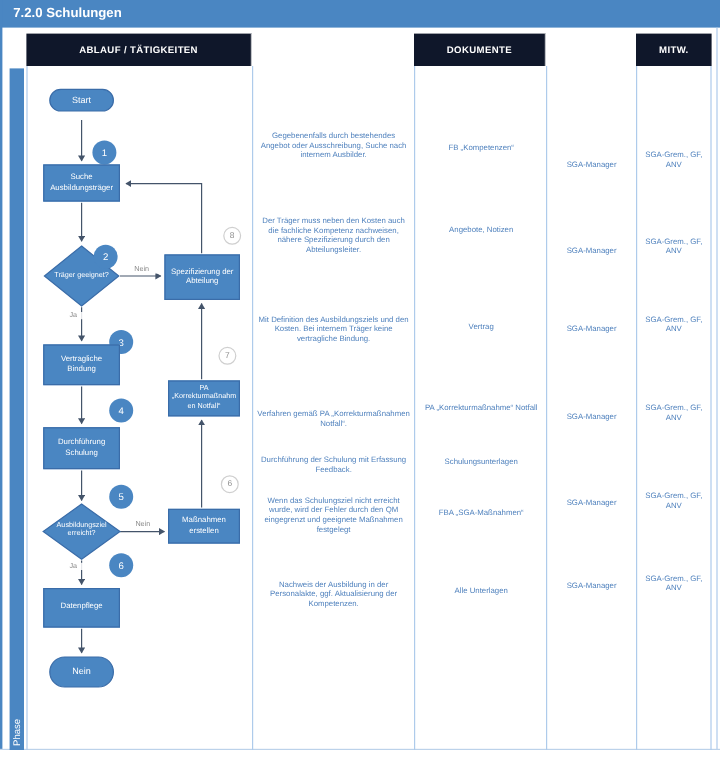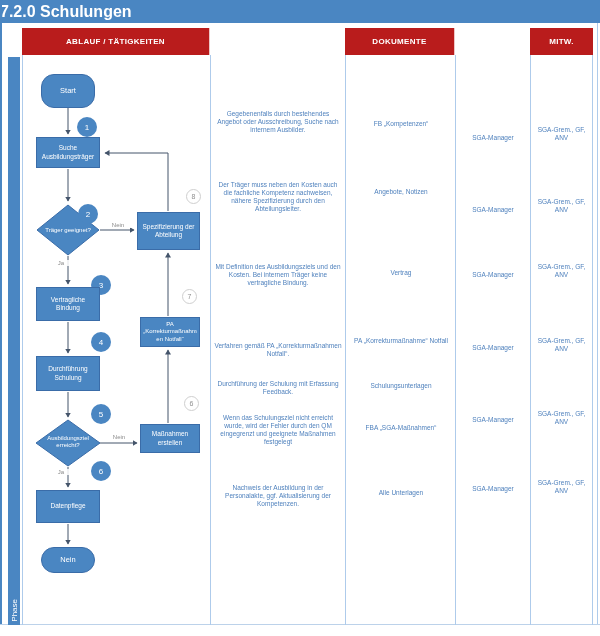--- a/index.html
+++ b/index.html
@@ -1,21 +1,21 @@
 <!DOCTYPE html>
 <html><head>
 <meta charset="utf-8">
 <style>
   html,body{margin:0;padding:0;background:#fff;}
   .canvas{position:relative;width:600px;height:636px;background:#fff;
     font-family:"Liberation Sans",sans-serif;overflow:hidden;}
   .abs{position:absolute;}
   .titlebar{left:0;top:0;width:600px;height:23px;background:#4a86c2;}
-  .titlebar .t{color:#fff;font-weight:bold;font-size:16px;line-height:23px;padding-left:0;display:block;}
-  .hdr{top:28px;height:27px;background:#b91c1c;color:#fff;font-weight:bold;font-size:8px;
+  .titlebar .t{color:#fff;font-weight:bold;font-size:11px;line-height:23px;padding-left:11px;display:block;}
+  .hdr{top:28px;height:27px;background:#0f172a;color:#fff;font-weight:bold;font-size:8px;
     display:flex;align-items:center;justify-content:center;text-align:center;
     letter-spacing:.3px;box-sizing:border-box;border-right:1px solid rgba(255,255,255,.75);}
   .hdr.last{border-right:none;}
   .vline{top:55px;width:1px;height:570px;background:#aecbeb;}
   .ledge{left:0;top:0;width:2px;height:625px;background:#4a86c2;}
   .redge{left:597px;top:23px;width:1px;height:602px;background:#aecbeb;}
   .bline{left:0;top:624px;width:600px;height:1px;background:#bcd2ea;}
   .phasebar{left:8px;top:57px;width:12px;height:568px;background:#4a86c2;}
   .phasebar .p{position:absolute;bottom:3px;left:50%;transform:translateX(-50%) rotate(180deg);
     writing-mode:vertical-rl;color:#fff;font-size:8px;}
@@ -77,21 +77,21 @@
       <path d="M100,443 H137" marker-end="url(#arw)"></path>
       <path d="M168,423 V350" marker-end="url(#arw)"></path>
       <path d="M168,316 V253" marker-end="url(#arw)"></path>
       <path d="M68,467 V487" marker-end="url(#arw)"></path>
       <path d="M68,524 V544" marker-end="url(#arw)"></path>
     </g>
     <polygon points="68,205 99,230 68,255 37,230" fill="#4a86c2" stroke="#3a6ca8"></polygon>
     <polygon points="68,420 100,443 68,466 36,443" fill="#4a86c2" stroke="#3a6ca8"></polygon>
   </svg>
 
-  <div class="abs box stadium" style="left:41px;top:74px;width:54px;height:34px;">Start</div>
+  <div class="abs box stadium" style="left:41px;top:74px;width:54px;height:19px;">Start</div>
 
   <div class="abs numc" style="left:77px;top:117px;">1</div>
   <div class="abs box" style="left:36px;top:137px;width:64px;height:31px;">Suche Ausbildungsträger</div>
 
   <div class="abs numc" style="left:78px;top:204px;">2</div>
   <div class="abs dlabel" style="left:39px;top:227px;width:58px;">Träger geeignet?</div>
 
   <div class="abs numw" style="left:186px;top:189px;">8</div>
   <div class="abs box" style="left:137px;top:212px;width:63px;height:38px;">Spezifizierung der Abteilung</div>
 

